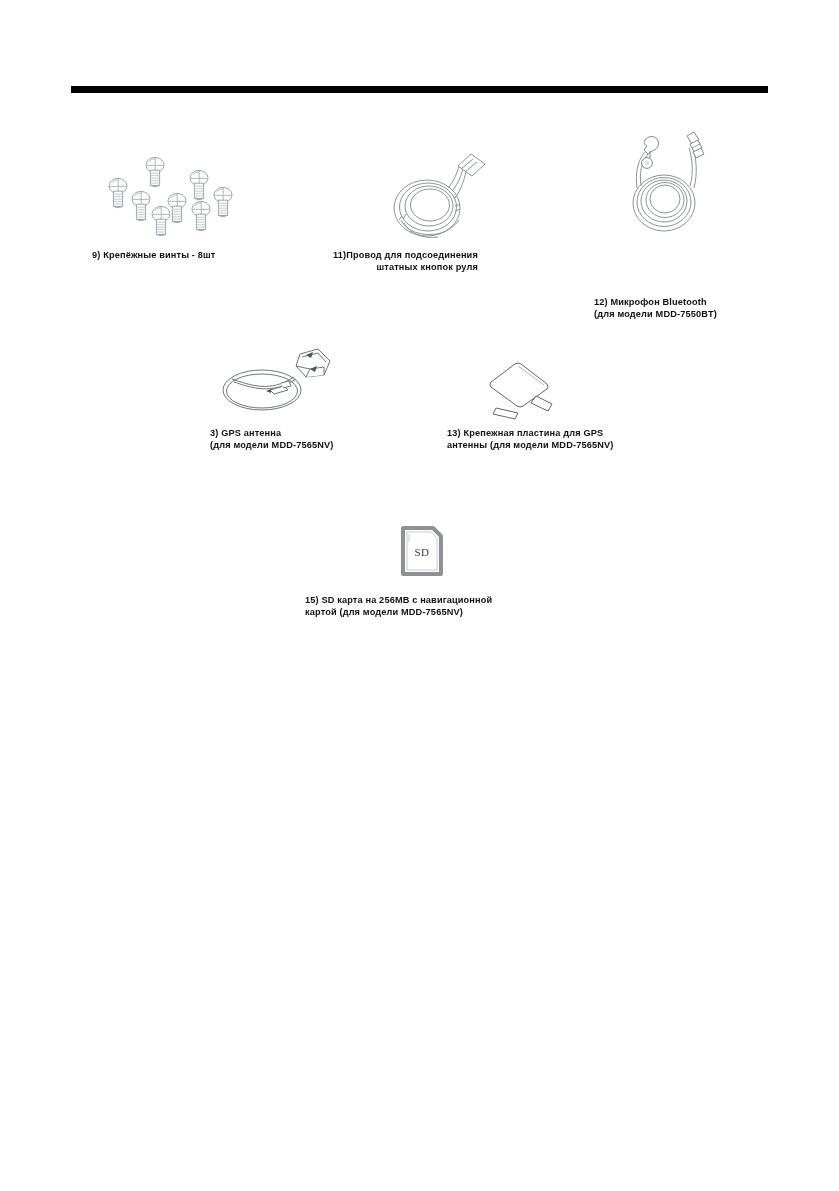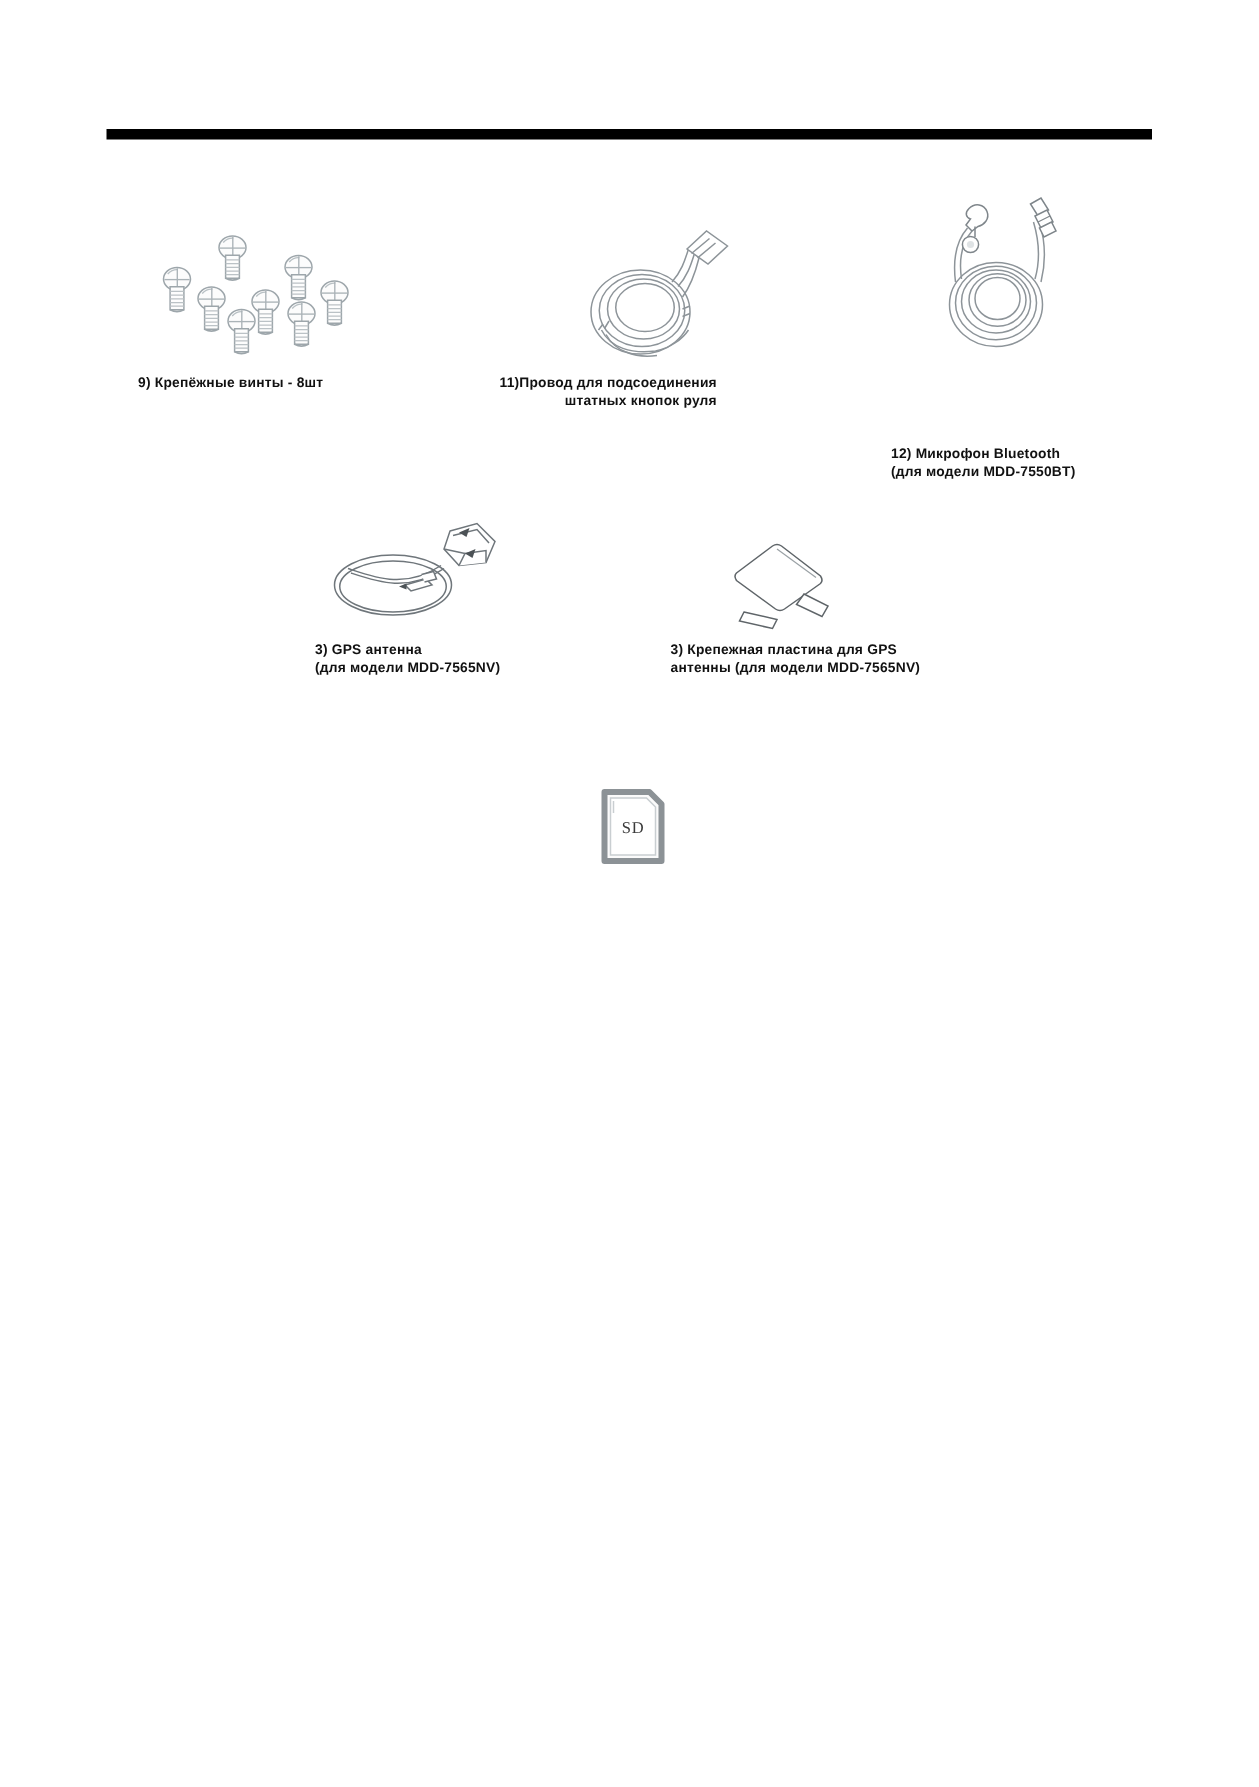--- a/index.html
+++ b/index.html
@@ -217,25 +217,27 @@
 
         <path d="M54,36 L70,44 L66,51 L49,43 Z"></path>
 
         <path d="M14,48 L36,53 L33,59 L11,54 Z"></path>
       </g>
       <g fill="none" stroke="#9aa1a5" stroke-width="0.8">
         <path d="M36,6 L62,25"></path>
       </g>
     </svg>
   </div>
-  <div class="caption" id="cap-plate">3) Крепежная пластина для GPS
+  <div class="caption" id="cap-plate">13) Крепежная пластина для GPS
 антенны (для модели MDD-7565NV)</div>
 
   <div class="item-figure" id="fig-sdcard">
     <svg width="44" height="50" viewBox="0 0 44 50">
       <path d="M3,1 L33,1 L41,9 L41,47 L3,47 Z" fill="#fbfbfb" stroke="#8c9296" stroke-width="4" stroke-linejoin="round"></path>
       <path d="M7,5 L31,5 L37,11 L37,43 L7,43 Z" fill="#ffffff" stroke="#c9ced1" stroke-width="1"></path>
       <path d="M9,7 L9,15" stroke="#c9ced1" stroke-width="1"></path>
     </svg>
     <div class="sd-label">SD</div>
   </div>
+  <div class="caption" id="cap-sdcard">15) SD карта на 256MB с навигационной
+картой (для модели MDD-7565NV)</div>
 
 </div>
 
 </body></html>

